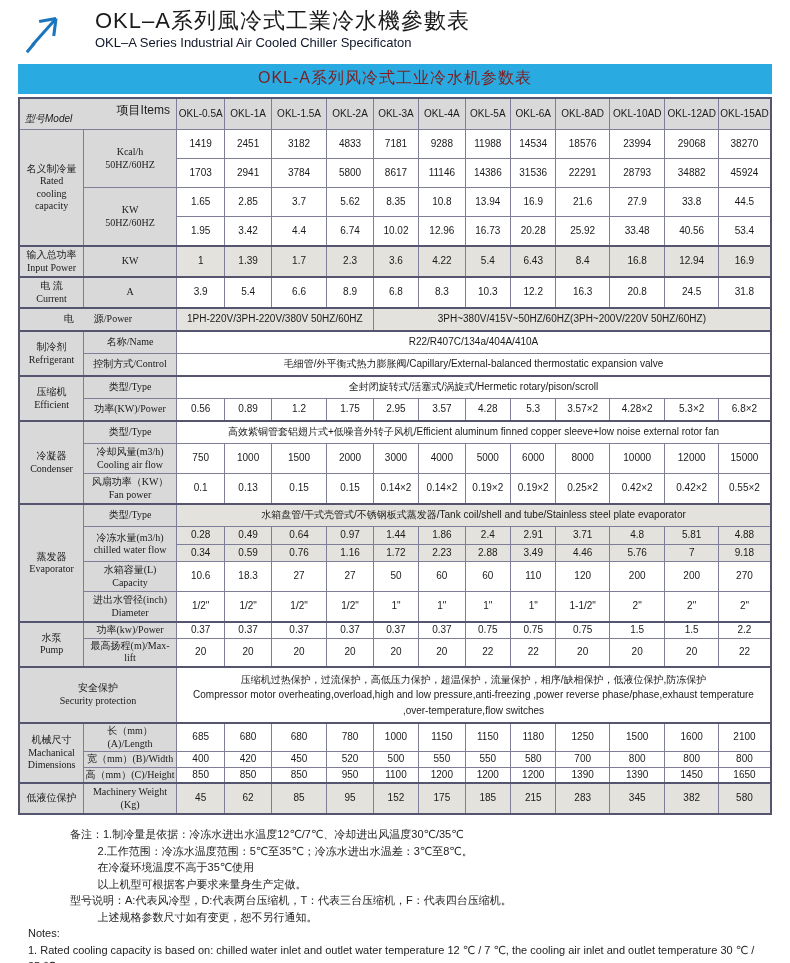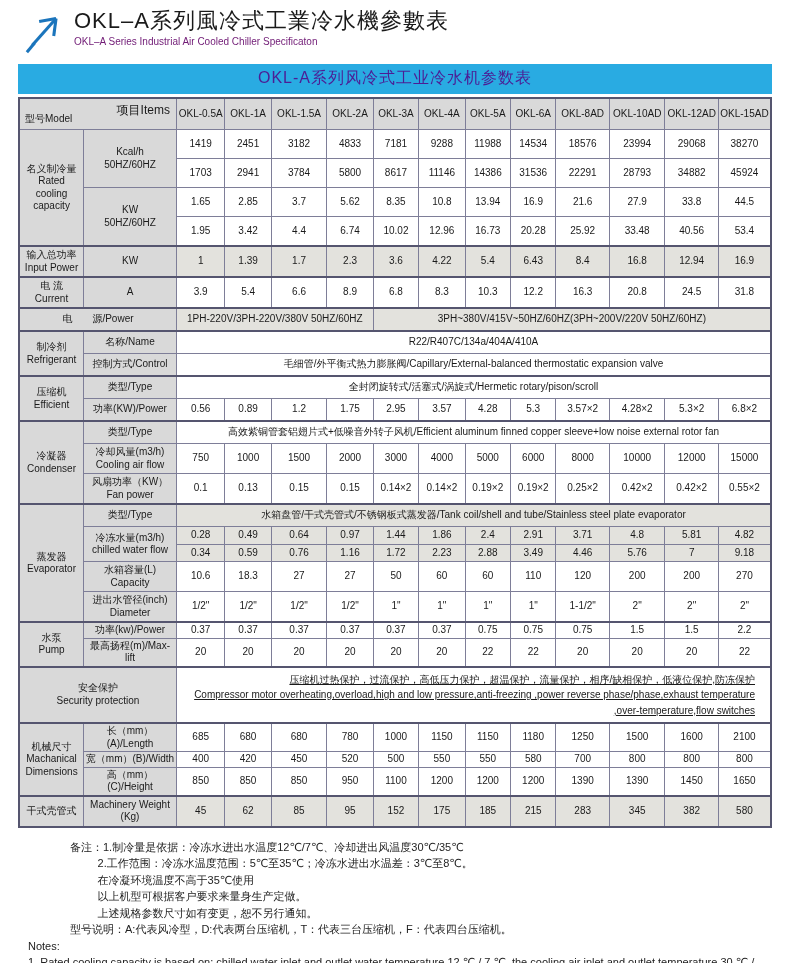--- a/index.html
+++ b/index.html
@@ -1,50 +1,50 @@
 <!DOCTYPE html>
 <html style="--banner: #29abe2; --label-bg: #d9d9d9; --shade-bg: #e3e2dd; --border: #55556f; --footer-bar: #d9ecf7;"><head>
 <meta charset="utf-8">
 <style>
   html,body{margin:0;padding:0;background:#fff;}
   body{width:790px;font-family:"Liberation Sans","DejaVu Sans",sans-serif;color:#1a1a1a;}
   .page{padding:6px 18px 0 18px;}
 
   
-  .masthead{display:flex;align-items:flex-start;gap:8px;padding:2px 0 8px 2px;}
+  .masthead{display:flex;align-items:flex-start;gap:29px;padding:2px 0 8px 2px;}
   .logo{width:46px;height:46px;flex:0 0 auto;margin-top:2px;}
   .titles{line-height:1.15;}
   .title-zh{font-size:22px;letter-spacing:1px;}
-  .title-en{font-size:10px;margin-top:3px;color:#701a75;}
+  .title-en{font-size:13px;margin-top:3px;color:#0f172a;}
 
   
-  .banner{background:var(--banner,#29abe2);color:#4c1d95;text-align:center;
+  .banner{background:var(--banner,#29abe2);color:#7f1d1d;text-align:center;
           font-size:16px;padding:4px 0 5px 0;letter-spacing:1px;}
 
   
   table.spec{border-collapse:collapse;table-layout:fixed;width:754px;margin-top:3px;
              border:2px solid var(--border,#55556f);}
   .spec th,.spec td{border:1px solid #7e7e98;font-size:10px;text-align:center;
              vertical-align:middle;padding:2px 1px;white-space:pre-line;overflow:hidden;line-height:1.25;}
   .spec thead th{background:var(--label-bg,#d9d9d9);font-weight:normal;font-size:10px;height:26px;}
-  .spec td.l{background:var(--label-bg,#d9d9d9);}
+  .spec td.l{background:var(--label-bg,#d9d9d9);font-family:Liberation Serif, serif;}
   .spec tr.shaded td.v,.spec tr.shaded td.tl{background:var(--shade-bg,#e3e2dd);}
   .spec tr.gs td,.spec tr.gs th{border-top:2px solid var(--border,#55556f);}
-  .spec td.tl{text-align:right;padding:4px 15px;line-height:1.55;text-decoration:underline;}
+  .spec td.tl{text-align:center;padding:4px 15px;line-height:1.55;}
   .spec tr.r-tall td{height:24px;}
   .spec tr.r-thin td{height:11px;padding:1px;}
   .spec tr.r-mid td{height:17px;}
 
   th.corner{position:relative;padding:0;
     background:
       linear-gradient(to bottom right,
         rgba(0,0,0,0) calc(50% - 1px), #7e7e98 calc(50% - 1px),
         #7e7e98 calc(50% + 0px), rgba(0,0,0,0) calc(50% + 0px)),
       var(--label-bg,#d9d9d9);}
-  th.corner .c-model{position:absolute;left:5px;bottom:4px;font-size:10px;}
+  th.corner .c-model{position:absolute;left:5px;bottom:4px;font-size:10px;font-style:italic;}
   th.corner .c-items{position:absolute;right:6px;top:4px;font-size:12px;}
 
   
   .notes{padding:11px 6px 0 10px;font-size:11px;line-height:1.5;color:#222;}
   .notes .zh{margin-left:42px;white-space:pre-wrap;}
   .notes .en{white-space:pre-wrap;}
 </style>
 </head>
 <body>
 
@@ -287,21 +287,21 @@
           <td class="v">0.49</td>
           <td class="v">0.64</td>
           <td class="v">0.97</td>
           <td class="v">1.44</td>
           <td class="v">1.86</td>
           <td class="v">2.4</td>
           <td class="v">2.91</td>
           <td class="v">3.71</td>
           <td class="v">4.8</td>
           <td class="v">5.81</td>
-          <td class="v">4.82</td>
+          <td class="v">4.88</td>
         </tr>
         <tr class="shaded">
           <td class="v">0.34</td>
           <td class="v">0.59</td>
           <td class="v">0.76</td>
           <td class="v">1.16</td>
           <td class="v">1.72</td>
           <td class="v">2.23</td>
           <td class="v">2.88</td>
           <td class="v">3.49</td>
@@ -422,37 +422,37 @@
           <td class="v">1100</td>
           <td class="v">1200</td>
           <td class="v">1200</td>
           <td class="v">1200</td>
           <td class="v">1390</td>
           <td class="v">1390</td>
           <td class="v">1450</td>
           <td class="v">1650</td>
         </tr>
         <tr class="shaded gs">
-          <td class="l">干式壳管式</td>
+          <td class="l">低液位保护</td>
           <td class="l">Machinery Weight
 (Kg)</td>
           <td class="v">45</td>
           <td class="v">62</td>
           <td class="v">85</td>
           <td class="v">95</td>
           <td class="v">152</td>
           <td class="v">175</td>
           <td class="v">185</td>
           <td class="v">215</td>
           <td class="v">283</td>
           <td class="v">345</td>
           <td class="v">382</td>
           <td class="v">580</td>
         </tr>
       </tbody>
   </table>
 
   <div class="notes">
-    <div class="zh"><div>备注：1.制冷量是依据：冷冻水进出水温度12℃/7℃、冷却进出风温度30℃/35℃</div><div>         2.工作范围：冷冻水温度范围：5℃至35℃；冷冻水进出水温差：3℃至8℃。</div><div>         在冷凝环境温度不高于35℃使用</div><div>         以上机型可根据客户要求来量身生产定做。</div><div>         上述规格参数尺寸如有变更，恕不另行通知。</div><div>型号说明：A:代表风冷型，D:代表两台压缩机，T：代表三台压缩机，F：代表四台压缩机。</div></div>
+    <div class="zh"><div>备注：1.制冷量是依据：冷冻水进出水温度12℃/7℃、冷却进出风温度30℃/35℃</div><div>         2.工作范围：冷冻水温度范围：5℃至35℃；冷冻水进出水温差：3℃至8℃。</div><div>         在冷凝环境温度不高于35℃使用</div><div>         以上机型可根据客户要求来量身生产定做。</div><div>型号说明：A:代表风冷型，D:代表两台压缩机，T：代表三台压缩机，F：代表四台压缩机。</div><div>         上述规格参数尺寸如有变更，恕不另行通知。</div></div>
     <div class="en"><div>Notes:</div><div>1. Rated cooling capacity is based on: chilled water inlet and outlet water temperature 12 ℃ / 7 ℃, the cooling air inlet and outlet temperature 30 ℃ / 35 ℃</div></div>
   </div>
 
 </div>
 
 </body></html>

